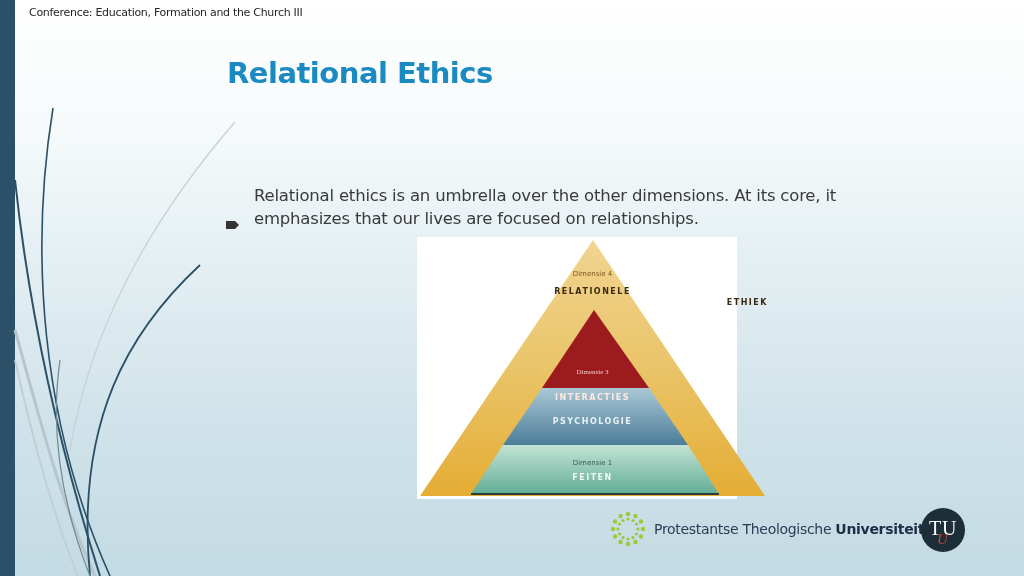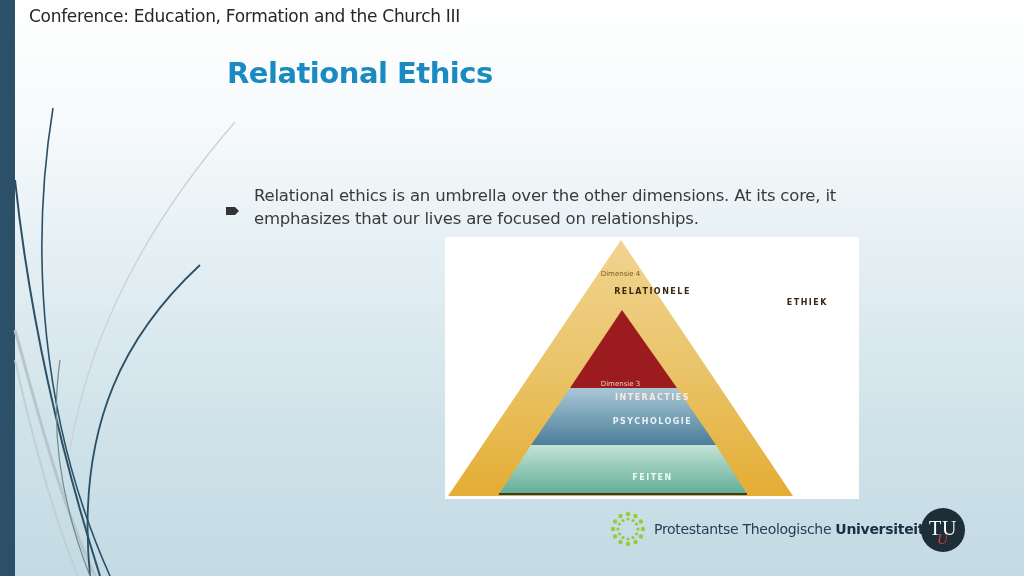--- a/index.html
+++ b/index.html
@@ -8,51 +8,50 @@
     font-family: "DejaVu Sans", sans-serif;
     background: linear-gradient(180deg, #ffffff 0%, #f6fafb 22%, #e4eff3 45%, #cfe2e9 75%, #c3dbe4 100%);
   }
   .left-bar {
     position: absolute; left: 0; top: 0; width: 15px; height: 576px;
     background: #2b5068;
   }
   .swoosh { position: absolute; left: 0; top: 0; width: 260px; height: 576px; }
   .conf-title {
     position: absolute; left: 29px; top: 6px;
-    font-size: 17px; color: #262626; letter-spacing: -0.3px;
+    font-size: 11px; color: #262626; letter-spacing: -0.3px;
     font-family: "DejaVu Sans", sans-serif;
   }
   .slide-title {
     position: absolute; left: 227px; top: 56px;
     font-size: 29px; font-weight: bold; color: #1b8ac0;
     font-family: "DejaVu Sans", sans-serif; letter-spacing: -0.5px;
   }
   .bullet {
     position: absolute; left: 226px; top: 184px; width: 700px;
-    display: flex; align-items: center;
+    display: flex; align-items: flex-end;
   }
   .bullet-icon {
     width: 14px; height: 10px; margin-top: 7px; margin-right: 14px; flex: 0 0 14px;
   }
   .bullet-text {
     font-size: 16.5px; line-height: 23px; color: #3a3a3a;
     font-family: "DejaVu Sans", sans-serif; letter-spacing: -0.2px;
   }
   .pyramid-box {
-    position: absolute; left: 417px; top: 237px; width: 414px; height: 262px;
+    position: absolute; left: 417px; top: 237px; width: 320px; height: 262px;
     background: #ffffff;
-    margin-left: 28px;
   }
   .pyramid-box svg { position: absolute; left: 0; top: 0; }
   .plabel {
     position: absolute; width: 351px; left: 0; text-align: center;
     font-family: "DejaVu Sans", sans-serif;
   }
   .dimlabel { font-size: 7px; }
-  .mainlabel { font-size: 8px; font-weight: bold; letter-spacing: 1.5px; padding-left: 32px; }
+  .mainlabel { font-size: 8px; font-weight: bold; letter-spacing: 1.5px; }
   .footer-logo {
     position: absolute; left: 610px; top: 511px; display: flex; align-items: center;
   }
   .ptu-text {
     font-size: 14px; color: #2b3b55; margin-left: 8px;
     font-family: "DejaVu Sans", sans-serif; letter-spacing: -0.3px;
   }
   .ptu-text b { color: #1f2c46; }
   .tu-badge {
     position: absolute; left: 921px; top: 508px; width: 44px; height: 44px;
@@ -109,23 +108,24 @@
     <polygon points="177,73 125,151 232,151" fill="#9b1b1e"></polygon>
 
     <polygon points="125,151 232,151 271,208 86,208" fill="url(#blu)"></polygon>
 
     <polygon points="86,208 271,208 302,257 54,257" fill="url(#grn)"></polygon>
     <line x1="54" y1="257" x2="302" y2="257" stroke="#2c3e3a" stroke-width="2"></line>
   </svg>
   <div class="plabel dimlabel" style="top:33px;color:#7a5a20;">Dimensie 4</div>
   <div class="plabel mainlabel" style="top:50px;color:#3a2a10;">RELATIONELE</div>
   <div class="plabel mainlabel" style="top:61px;color:#3a2a10;text-align:right;">ETHIEK</div>
-  <div class="plabel dimlabel" style="top:143px;color:#f0c8c0;">Dimensie 3</div>
+  <div class="plabel dimlabel" style="top:131px;color:#f0c8c0;font-family:Liberation Serif, serif;">Dimensie 3</div>
   <div class="plabel mainlabel" style="top:156px;color:#fbe9e0;">INTERACTIES</div>
   <div class="plabel mainlabel" style="top:180px;color:#e8f2f6;text-align:center;">PSYCHOLOGIE</div>
+  <div class="plabel dimlabel" style="top:222px;color:#3e5a52;">Dimensie 1</div>
   <div class="plabel mainlabel" style="top:236px;color:#eef8f3;">FEITEN</div>
 </div>
 
 <div class="footer-logo">
   <svg width="36" height="36" viewBox="0 0 36 36">
     <g fill="#9cc93a">
       <circle cx="18" cy="3" r="2.2"></circle>
         <circle cx="25.5" cy="5" r="2.2"></circle>
         <circle cx="31" cy="10.5" r="2.2"></circle>
       <circle cx="33" cy="18" r="2.2"></circle>

